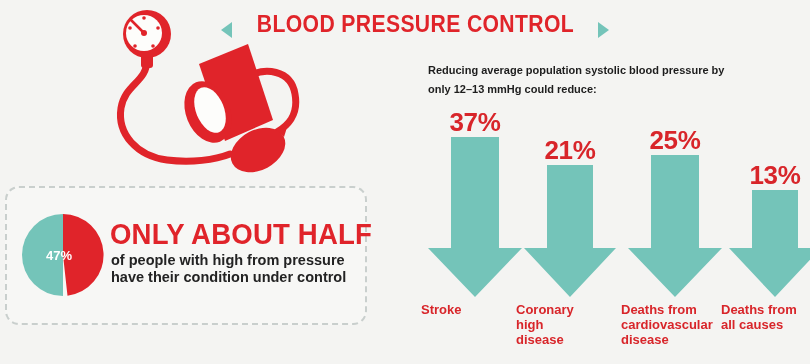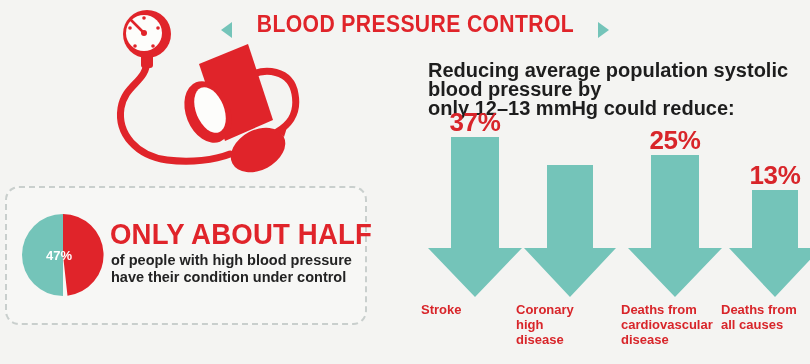--- a/index.html
+++ b/index.html
@@ -51,21 +51,21 @@
   .half-sub{
     position:absolute;left:111px;top:252px;width:250px;
     font-family:"Liberation Sans Narrow","Liberation Sans",sans-serif;
     font-size:14.5px;color:#232323;line-height:17px;font-weight:600;
   }
 
   
   .intro{
     position:absolute;left:428px;top:61px;width:375px;
     font-family:"Liberation Sans Narrow","Liberation Sans",sans-serif;
-    font-size:20px;color:#1d1d1d;line-height:19px;font-weight:600;
+    font-size:11px;color:#1d1d1d;line-height:19px;font-weight:600;
   }
   .intro b{font-weight:bold;}
 
   
   .arrows{position:absolute;left:415px;top:100px;width:395px;height:260px;}
   .arrow-col{position:absolute;top:0;width:96px;height:260px;}
   .pct{
     position:absolute;left:0;width:96px;text-align:center;
     font-family:"Liberation Sans Narrow","Liberation Sans",sans-serif;
     font-weight:bold;font-size:26px;color:#d8252a;letter-spacing:-0.3px;
@@ -126,21 +126,21 @@
 
       <path d="M42,42 L42,1 A41,41 0 0,0 42,83 Z" fill="#74c4b9"></path>
 
       <path d="M42,42 L42,1 A41,41 0 0,1 46.5,82.7 Z" fill="#e0242a"></path>
     </svg>
   </div>
   <div class="pie-pct">47%</div>
 
   <div class="half-head">ONLY ABOUT HALF</div>
   <div class="half-sub">
-    <div>of people with high blood pressure</div>
+    <div>of people with high from pressure</div>
     <div>have their condition under control</div>
   </div>
 
   <div class="intro">
     <span>Reducing average population systolic blood pressure by</span><br>
     <b>only 12–13 mmHg</b><span> could reduce:</span>
   </div>
 
   <div class="arrows">
 
@@ -148,20 +148,21 @@
       <div class="pct" style="top:7px;">37%</div>
       <svg class="arrow-svg" width="96" height="200" viewBox="0 0 96 200">
         <path d="M24,37 L72,37 L72,148 L95,148 L48,197 L1,148 L24,148 Z" fill="#74c4b9"></path>
       </svg>
       <div class="cap">
         <div>Stroke</div>
       </div>
     </div>
 
     <div class="arrow-col" style="left:107px;">
+      <div class="pct" style="top:35px;">21%</div>
       <svg class="arrow-svg" width="96" height="200" viewBox="0 0 96 200">
         <path d="M25,65 L71,65 L71,148 L94,148 L48,197 L2,148 L25,148 Z" fill="#74c4b9"></path>
       </svg>
       <div class="cap">
         <div>Coronary</div>
         <div>high</div>
         <div>disease</div>
       </div>
     </div>
 

